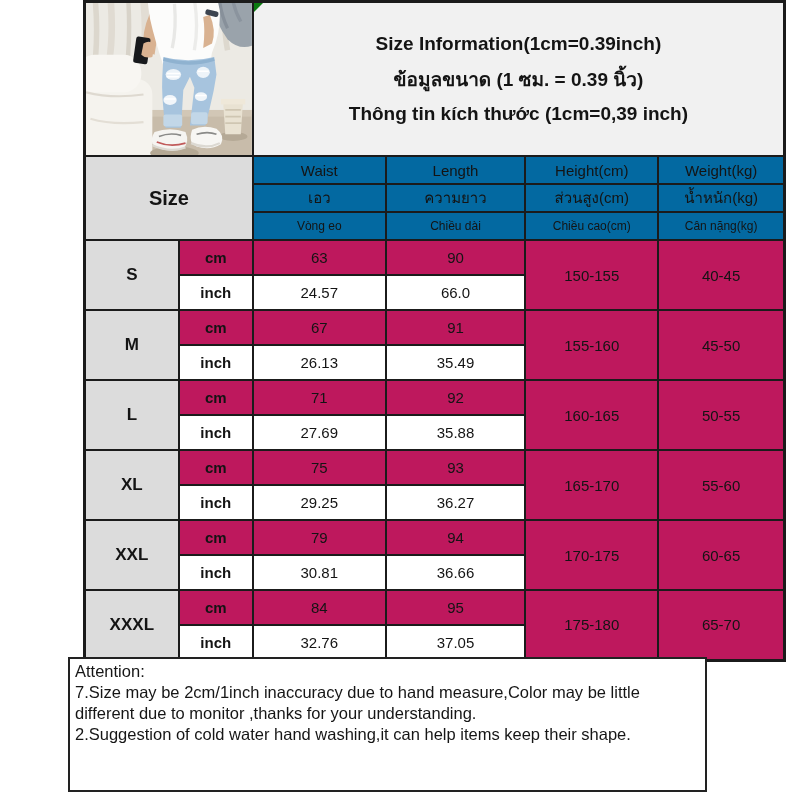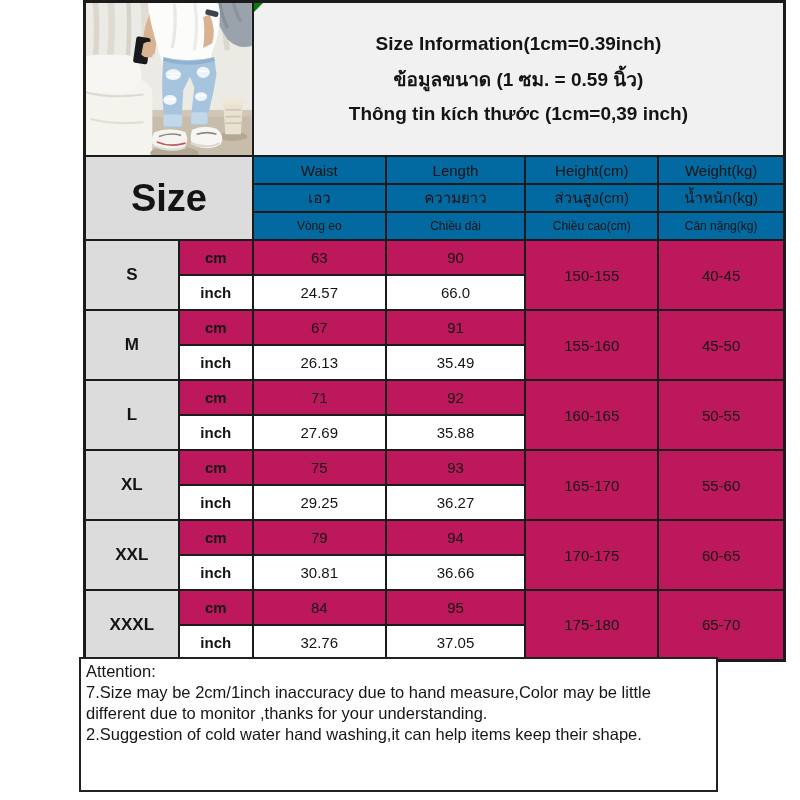--- a/index.html
+++ b/index.html
@@ -21,30 +21,30 @@
   tr.r-top{height:152px;}
   tr.r-head{height:28px;}
   tr.r-data{height:35px;}
   td.photo-cell{background:#eceae4;padding:0;}
   td.photo-cell svg{display:block;width:100%;height:152px;}
   td.title-cell{background:#f1f1f1;position:relative;}
   .title-box{display:flex;flex-direction:column;justify-content:center;align-items:center;gap:9px;height:100%;}
   .title-line{font-weight:bold;font-size:19px;white-space:nowrap;}
   .corner{position:absolute;top:0;left:0;width:0;height:0;
     border-top:9px solid #0a7a0f;border-right:9px solid transparent;}
-  td.size-head{background:#dcdcdc;font-weight:bold;font-size:38px;}
+  td.size-head{background:#dcdcdc;font-weight:bold;font-size:20px;}
   td.head{background:#0369a1;font-weight:normal;font-size:15px;}
   tr.r-vi td.head{font-size:12px;}
   td.size-label{background:#dcdcdc;font-weight:bold;font-size:17px;}
   td.unit{font-weight:bold;font-size:15px;background:#ffffff;}
   td.val{font-weight:normal;font-size:15px;background:#ffffff;}
   td.shade{background:#be185d;}
   
   .attention-box{
-    position:absolute;left:79px;top:657px;width:639px;height:135px;
+    position:absolute;left:68px;top:657px;width:639px;height:135px;
     box-sizing:border-box;border:2px solid #222222;background:#ffffff;
     padding:2px 5px;font-size:16.5px;line-height:21px;color:#161616;
   }
   .attention-box p{margin:0;}
 </style>
 </head>
 <body>
 
 <table class="size-table">
   <colgroup>
@@ -112,21 +112,21 @@
           <path d="M60 136 q16 7 30 2 M95 134 q14 6 26 0" stroke="#dcd9d2" stroke-width="2" fill="none"></path>
           <path d="M66 128 q10 -4 20 -1 M100 126 q10 -3 18 0" stroke="#8a8a88" stroke-width="1.5" fill="none"></path>
           <path d="M64 133 q12 5 26 1" stroke="#c05a5a" stroke-width="1.5" fill="none"></path>
         </g>
       </svg>
     </td>
     <td colspan="4" class="title-cell">
       <span class="corner"></span>
       <div class="title-box">
         <div class="title-line">Size Information(1cm=0.39inch)</div>
-        <div class="title-line">ข้อมูลขนาด (1 ซม. = 0.59 นิ้ว)</div>
+        <div class="title-line">ข้อมูลขนาด (1 ซม. = 0.39 นิ้ว)</div>
         <div class="title-line">Thông tin kích thước (1cm=0,39 inch)</div>
       </div>
     </td>
   </tr>
 
   <tr class="r-head">
     <td colspan="2" rowspan="3" class="size-head">Size</td>
     <td class="head">Waist</td>
     <td class="head">Length</td>
     <td class="head">Height(cm)</td>

